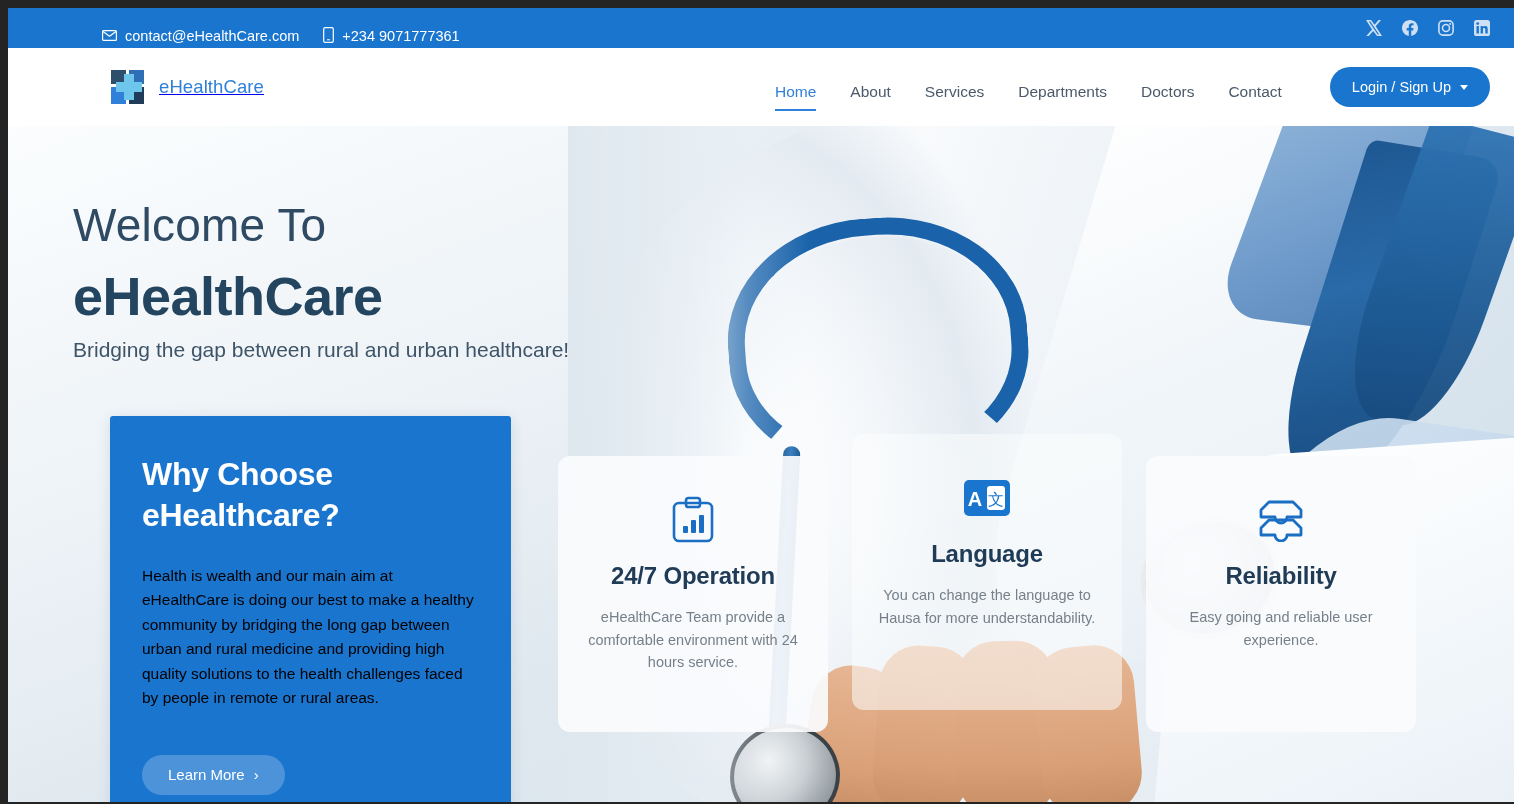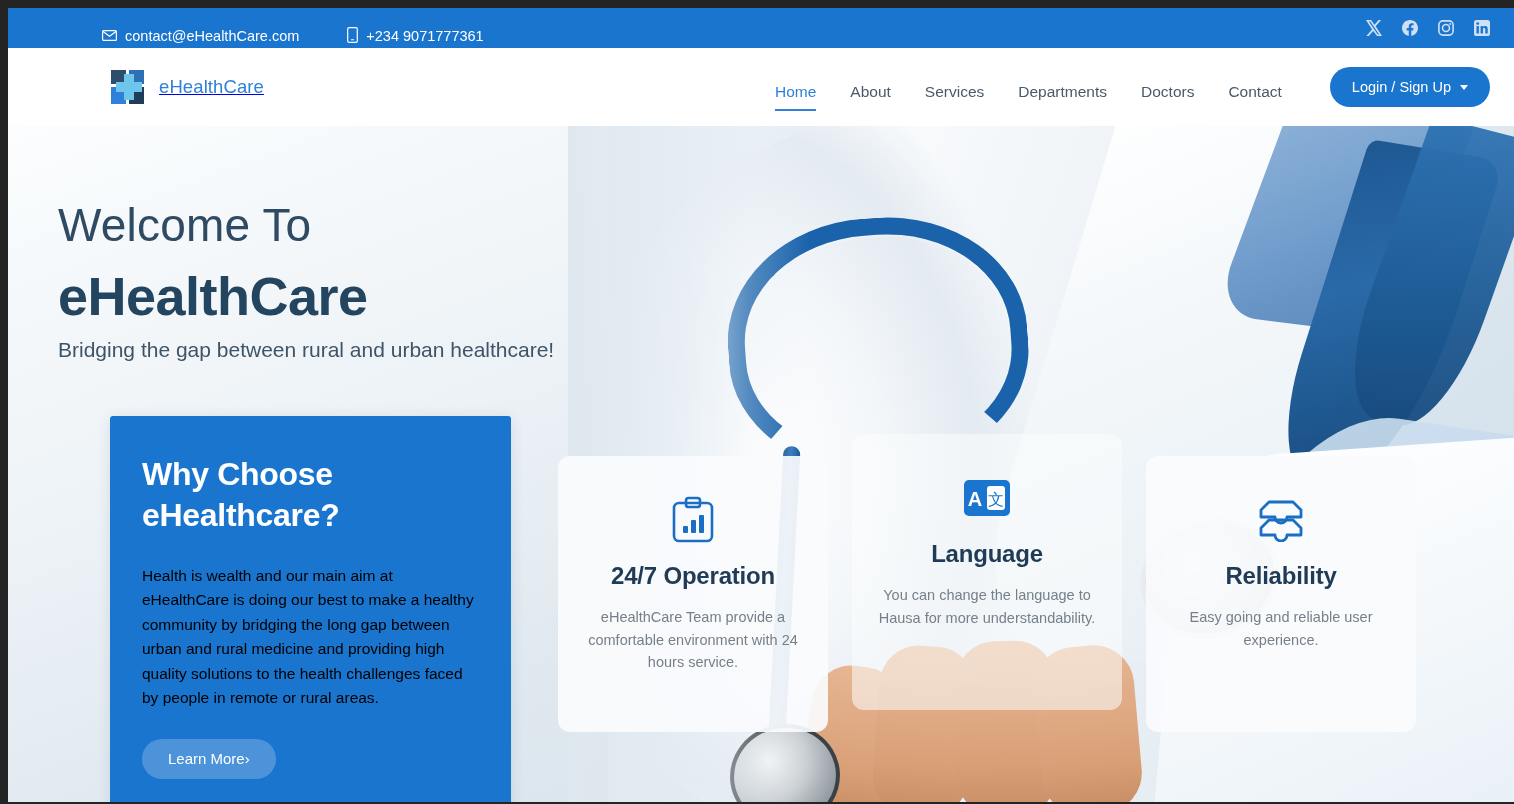--- a/index.html
+++ b/index.html
@@ -31,21 +31,21 @@
   
   .topbar {
     height: 40px;
     background: #1a75cf;
     display: flex;
     align-items: center;
     padding: 0 24px 0 94px;
     color: #fff;
     font-size: 14.5px;
   }
-  .topbar .contact-group { display: flex; align-items: center; gap: 48px; margin-top: 16px; }
+  .topbar .contact-group { display: flex; align-items: center; gap: 24px; margin-top: 16px; }
   .topbar .contact-item { display: flex; align-items: center; gap: 8px; white-space: nowrap; }
   .topbar .spacer { flex: 1; }
   .topbar .socials { display: flex; align-items: center; gap: 20px; }
   .topbar .socials svg { display: block; fill: #cfe0f4; }
   .mail-glyph { font-size: 13px; line-height: 1; }
 
   
   .navbar {
     height: 78px;
     background: #ffffff;
@@ -236,21 +236,21 @@
   }
   
   .photo-fade {
     position: absolute;
     left: 560px; top: 0;
     width: 180px; height: 676px;
     background: linear-gradient(90deg, #dfe8ef 0%, rgba(223,232,239,.55) 45%, rgba(223,232,239,0) 100%);
     pointer-events: none;
   }
 
-  .hero-inner { position: relative; z-index: 4; padding: 74px 0 0 50px; }
+  .hero-inner { position: relative; z-index: 4; padding: 74px 0 0 65px; }
   .hero-welcome {
     font-size: 46px;
     font-weight: 400;
     color: #2f4a63;
     letter-spacing: .2px;
     line-height: 1.1;
   }
   .hero-title {
     font-size: 54px;
     font-weight: 700;
@@ -292,23 +292,24 @@
     line-height: 1.28;
     letter-spacing: -.3px;
   }
   .why-body {
     margin-top: 28px;
     font-size: 15.5px;
     line-height: 1.58;
     color: #000000;
   }
   .learn-more {
-    margin-top: 28px;
+    margin-top: 44px;
     display: inline-flex;
     align-items: center;
+    gap: 9px;
     background: rgba(255,255,255,.22);
     color: #fff;
     border: none;
     border-radius: 24px;
     height: 40px;
     padding: 16px 26px;
     font-size: 15px;
     font-family: inherit;
     cursor: pointer;
   }

